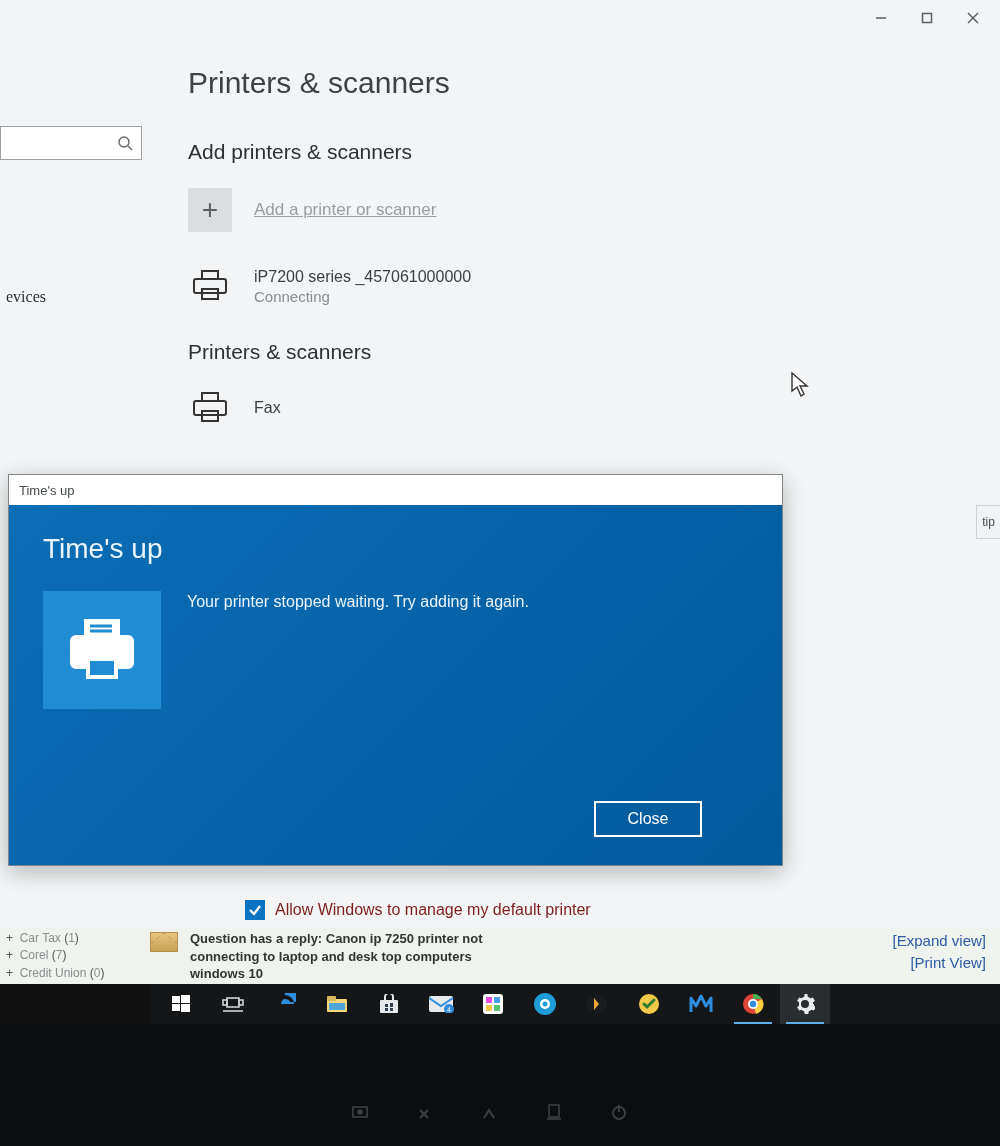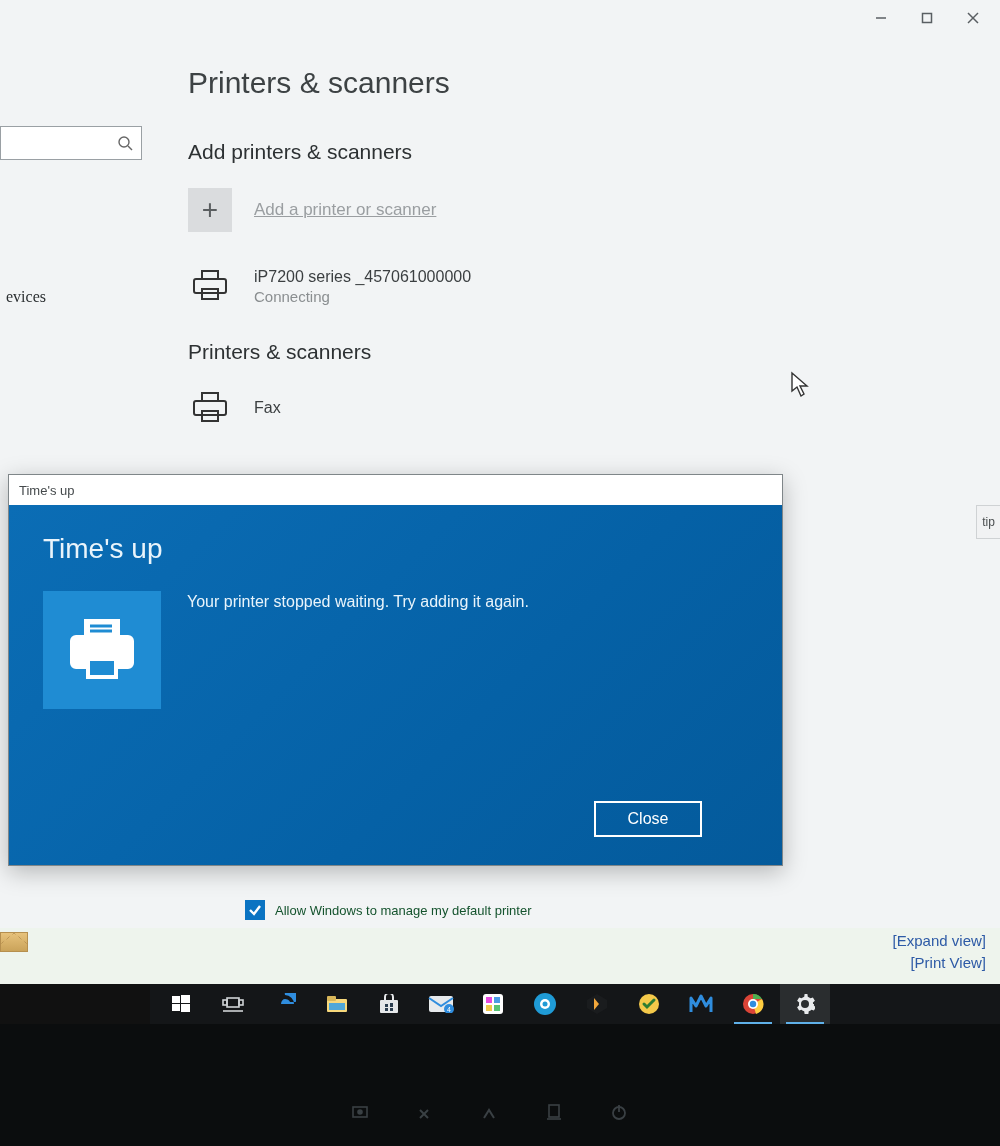--- a/index.html
+++ b/index.html
@@ -104,21 +104,21 @@
     position: absolute;
     left: 245px; top: 900px;
     display: flex; align-items: center; gap: 10px;
   }
   .check {
     width: 20px; height: 20px;
     background: #0a73c2;
     display: flex; align-items: center; justify-content: center;
   }
   .check svg { stroke: #fff; }
-  .check-label { font-size: 13px; color: #14532d; }
+  .check-label { font-size: 16px; color: #7f1d1d; }
 
   .right-handle {
     position: absolute; right: 0; top: 505px;
     background: #f1f2f3; border: 1px solid #cfd2d4;
     border-right: none;
     width: 24px; height: 34px;
     display: flex; align-items: center; justify-content: center;
     font-size: 12px; color: #4a4e50;
   }
 
@@ -352,22 +352,28 @@
           <rect x="24" y="44" width="28" height="18" fill="#1f8cd3" stroke="#fff"></rect>
         </svg>
       </div>
       <div class="dialog-msg">Your printer stopped waiting. Try adding it again.</div>
     </div>
     <div class="dialog-close">Close</div>
   </div>
 </div>
 
 <div class="bg-strip">
+  <div class="bg-tree">
+    <div>+&nbsp;&nbsp;<span>Car Tax</span> (<span>1</span>)</div>
+    <div>+&nbsp;&nbsp;<span>Corel</span> (<span>7</span>)</div>
+    <div>+&nbsp;&nbsp;<span>Credit Union</span> (<span>0</span>)</div>
+  </div>
   <div class="bg-notif">
     <div class="envelope-icon"></div>
+    <div class="bg-notif-text">Question has a reply: Canon ip 7250 printer not connecting to laptop and desk top computers windows 10</div>
   </div>
   <div class="bg-links">
     <div>[Expand view]</div>
     <div>[Print View]</div>
   </div>
 </div>
 
 <div class="taskbar">
   <div class="tb-item">
     <svg width="20" height="20" viewBox="0 0 20 20">

